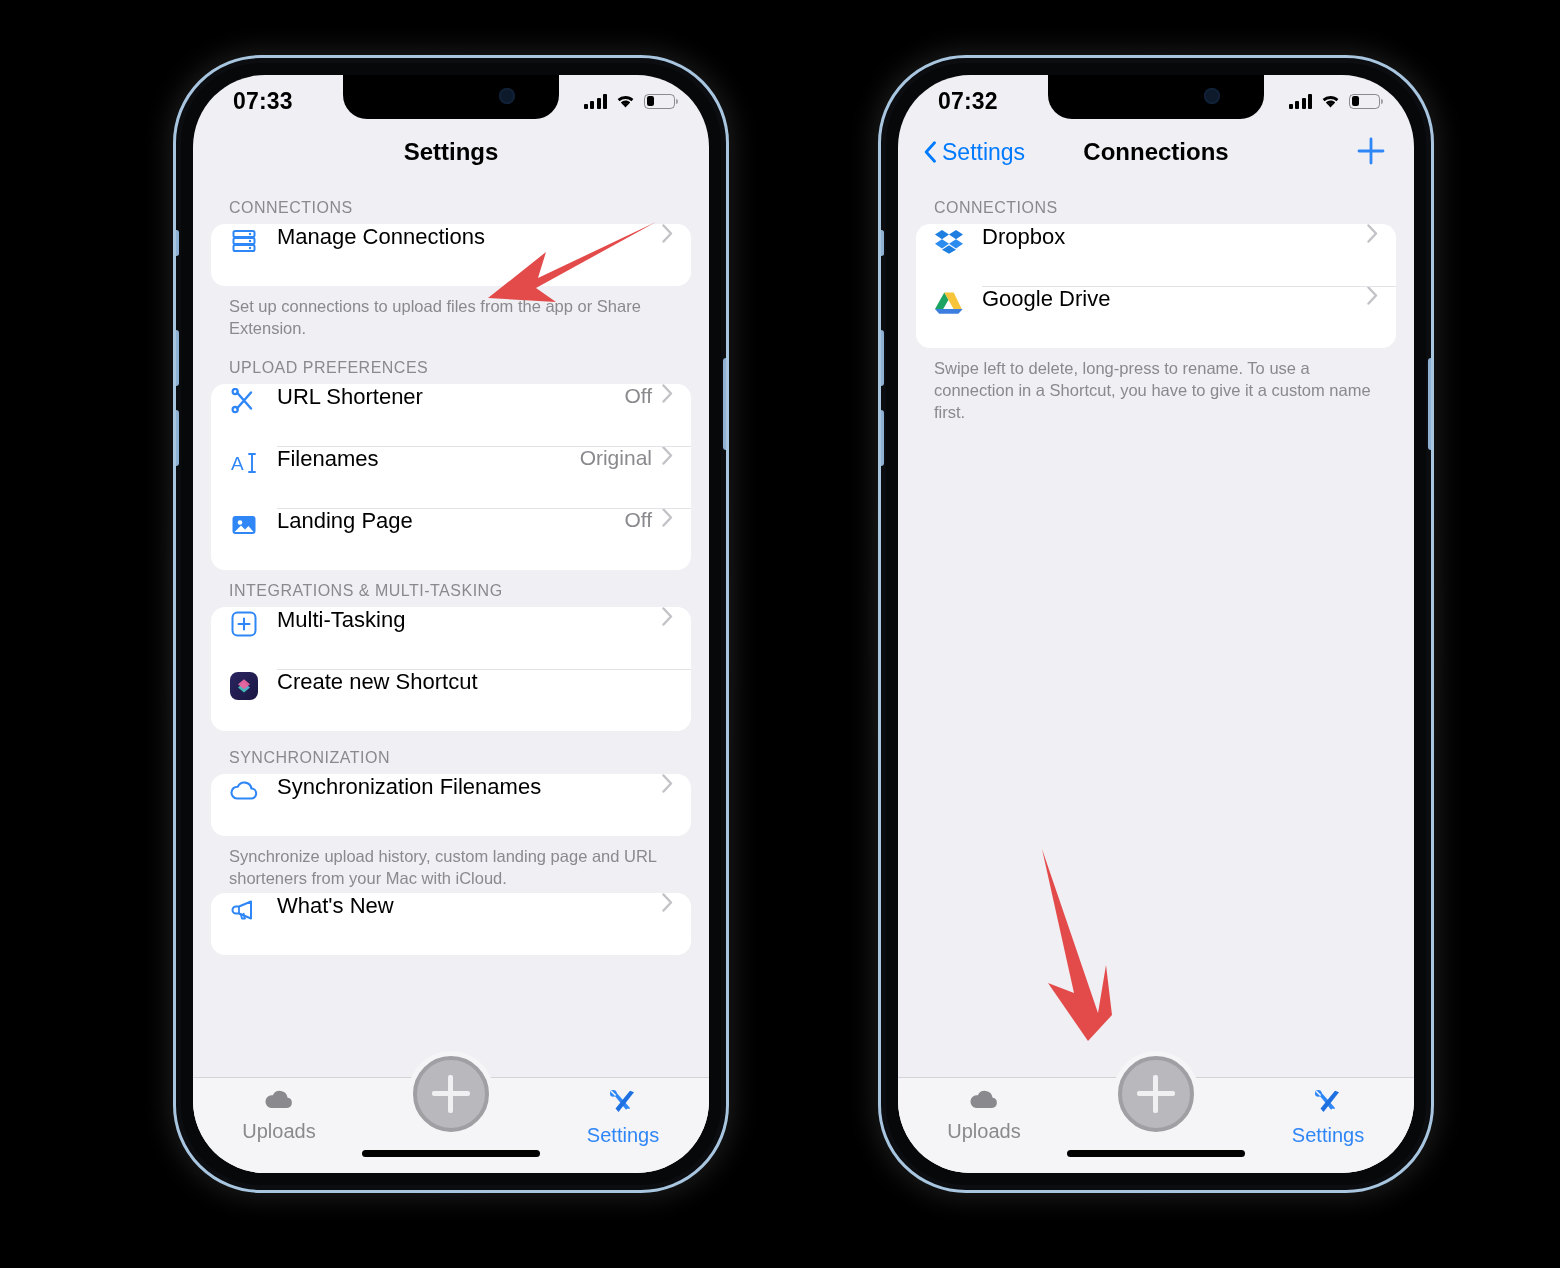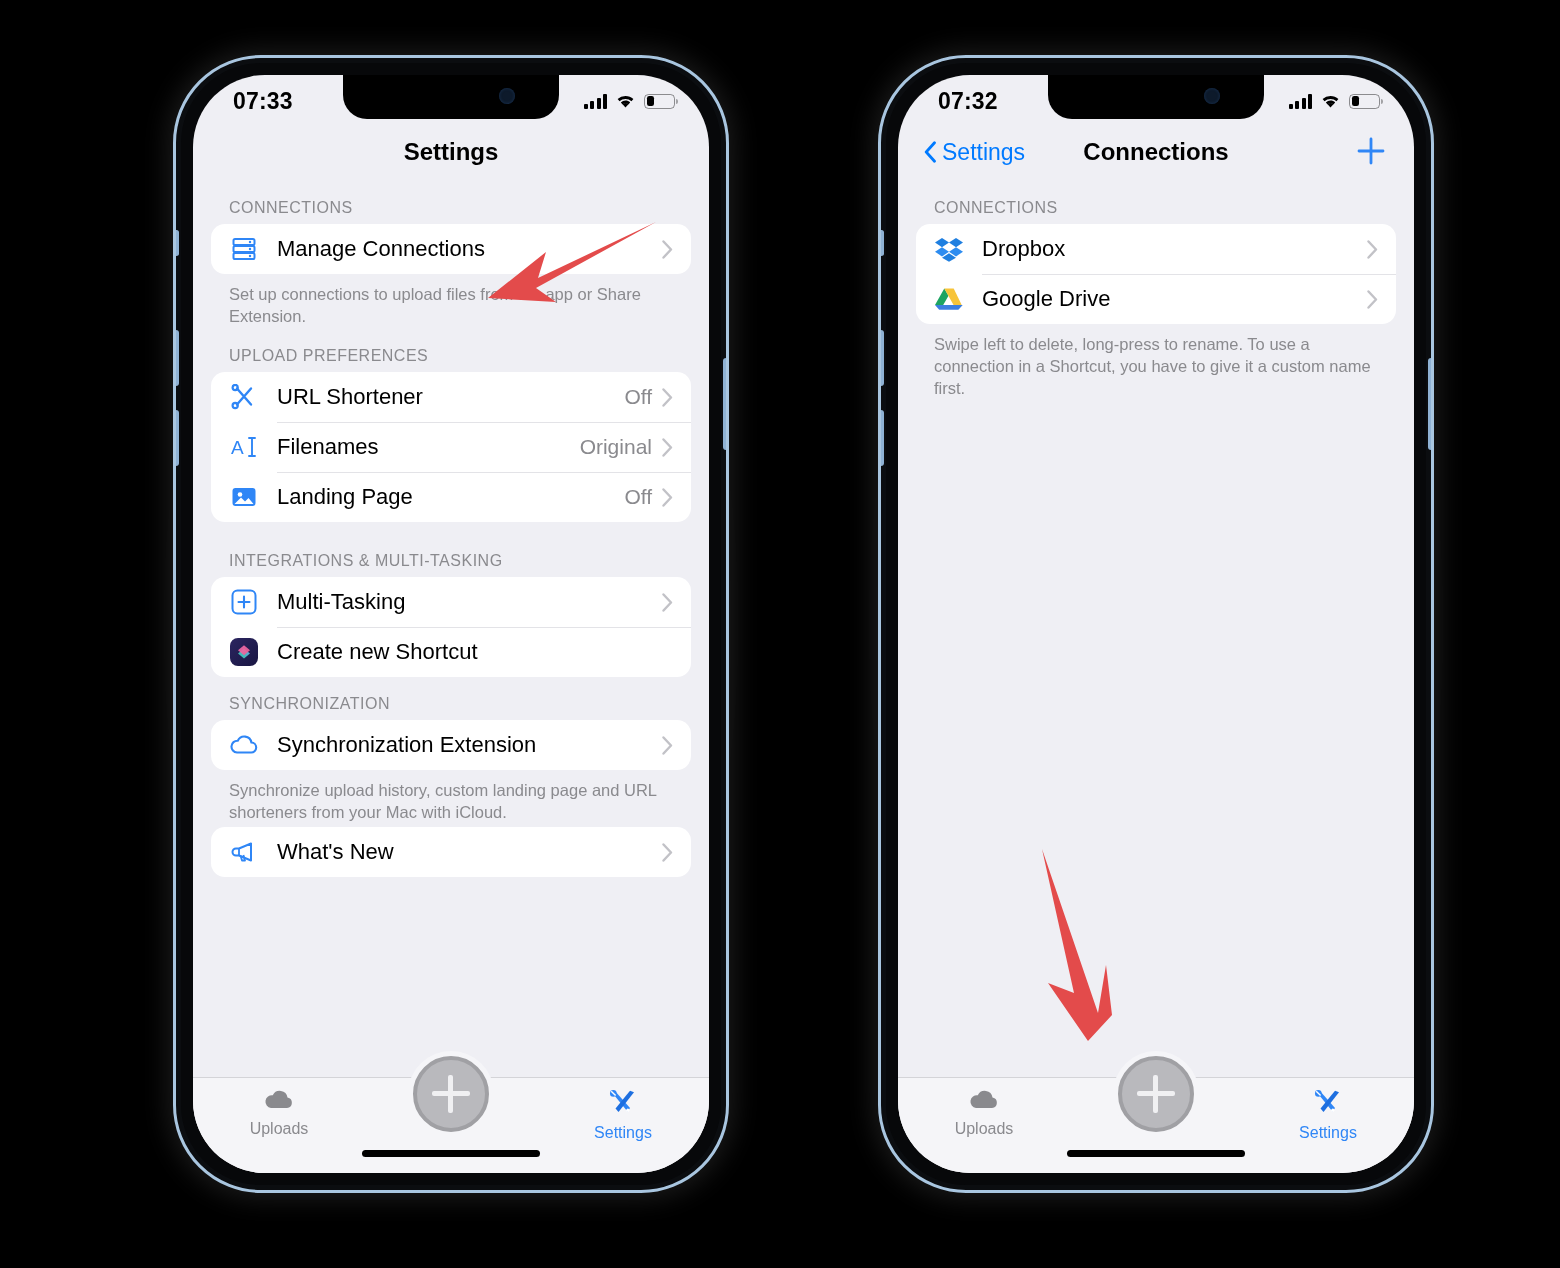--- a/index.html
+++ b/index.html
@@ -131,22 +131,22 @@
     font-size: 16.5px; line-height: 1.34; color: #8a8a8e;
     padding: 9px 36px 4px 36px;
   }
   .card {
     background: #ffffff;
     margin: 0 18px;
     border-radius: 14px;
     overflow: hidden;
   }
   .row {
-    display: flex; align-items: center;
-    height: 50px; padding: 0 18px 0 16px;
+    display: flex; 
+    height: 62px; padding: 0 18px 0 16px;
     position: relative;
   }
   .row + .row::before {
     content: ""; position: absolute; left: 66px; right: 0; top: 0;
     height: 1px; background: #e3e3e7;
   }
   .row-icon {
     width: 34px; height: 34px; margin-right: 16px;
     display: flex; align-items: center; justify-content: center;
     flex: 0 0 34px;
@@ -165,21 +165,21 @@
     background: #f5f5f8;
     border-top: 1px solid #d4d4d8;
     display: flex; align-items: flex-start; justify-content: space-around;
     padding-top: 10px;
     z-index: 20;
   }
   .tab {
     width: 33%; display: flex; flex-direction: column;
     align-items: center; gap: 4px;
   }
-  .tab-label { font-size: 16px; }
+  .tab-label { font-size: 20px; }
   .tab-inactive .tab-label { color: #8a8a8e; }
   .tab-active .tab-label { color: #2f86f6; }
   .tab-center { position: relative; }
   .plus-big {
     position: absolute; top: -32px; left: 50%; transform: translateX(-50%);
     width: 76px; height: 76px; border-radius: 50%;
     border: 4px solid #a0a0a4; background: #b9b9bd;
     display: flex; align-items: center; justify-content: center;
     box-shadow: 0 0 0 5px #f5f5f8;
   }
@@ -315,21 +315,21 @@
               <span class="row-label">Landing Page</span>
               <span class="row-value">Off</span>
               <span class="chev">
                 <svg width="11" height="19" viewBox="0 0 11 19">
                     <path d="M1.5 1.5 9 9.5 1.5 17.5" fill="none" stroke="#c2c2c7" stroke-width="2.4" stroke-linecap="round" stroke-linejoin="round"></path>
                   </svg>
               </span>
             </div>
           </div>
 
-          <div class="group-header" style="padding-top:30px">INTEGRATIONS &amp; MULTI-TASKING</div>
+          <div class="group-header" style="padding-top:12px">INTEGRATIONS &amp; MULTI-TASKING</div>
           <div class="card">
             <div class="row">
               <span class="row-icon">
                 <svg width="28" height="28" viewBox="0 0 28 28">
                     <rect x="2.5" y="2.5" width="23" height="23" rx="5" fill="none" stroke="#2f86f6" stroke-width="2"></rect>
                     <path d="M14 8.5v11M8.5 14h11" stroke="#2f86f6" stroke-width="2.1" stroke-linecap="round"></path>
                   </svg>
               </span>
               <span class="row-label">Multi-Tasking</span>
               <span class="chev chev-only">
@@ -365,21 +365,21 @@
           </div>
 
           <div class="group-header" style="padding-top:18px">SYNCHRONIZATION</div>
           <div class="card">
             <div class="row">
               <span class="row-icon">
                 <svg width="30" height="24" viewBox="0 0 30 24">
                     <path d="M8 19.5h14a5 5 0 0 0 .4-10 7.2 7.2 0 0 0-13.6-1.8A4.9 4.9 0 0 0 8 19.5z" fill="none" stroke="#2f86f6" stroke-width="2.1" stroke-linejoin="round"></path>
                   </svg>
               </span>
-              <span class="row-label">Synchronization Extension</span>
+              <span class="row-label">Synchronization Filenames</span>
               <span class="chev chev-only">
                 <svg width="11" height="19" viewBox="0 0 11 19">
                     <path d="M1.5 1.5 9 9.5 1.5 17.5" fill="none" stroke="#c2c2c7" stroke-width="2.4" stroke-linecap="round" stroke-linejoin="round"></path>
                   </svg>
               </span>
             </div>
           </div>
           <div class="group-footer">Synchronize upload history, custom landing page and URL shorteners from your Mac with iCloud.</div>
 
           <div class="card">

